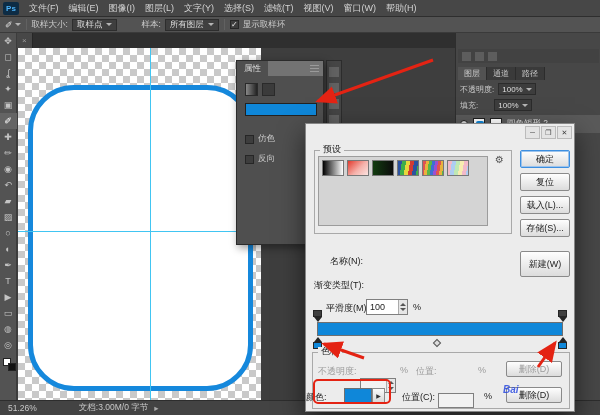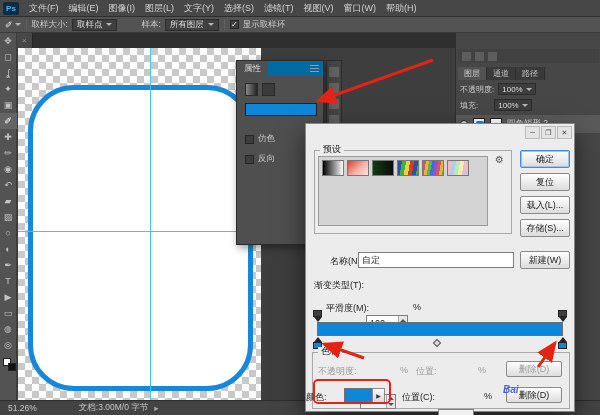--- a/index.html
+++ b/index.html
@@ -29,21 +29,21 @@
   #tabbar {position:absolute;left:17px;top:33px;width:438px;height:15px;background:#2f2f2f;display:flex;z-index:5}
   #doctab {height:15px;background:#474747;border-right:1px solid #262626;display:flex;align-items:center;gap:4px;padding:0 5px;font-size:8px;color:#cfcfcf;max-width:230px;white-space:nowrap;overflow:hidden}
   #docarea {position:absolute;left:18px;top:48px;width:243px;height:352px;z-index:1}
   .checker {background-color:#fff;background-image:linear-gradient(45deg,#c9c9c9 25%,transparent 25%,transparent 75%,#c9c9c9 75%),linear-gradient(45deg,#c9c9c9 25%,transparent 25%,transparent 75%,#c9c9c9 75%);background-size:14px 14px;background-position:0 0,7px 7px}
   #roundrect {position:absolute;left:10px;top:37px;width:225px;height:306px;background:#fff;border:5px solid #1588dc;border-radius:46px}
   #hguide {position:absolute;left:18px;top:231px;width:243px;height:1px;background:#41c5f2;z-index:3}
   #vguide {position:absolute;left:150px;top:48px;width:1px;height:352px;background:#41c5f2;z-index:3}
 
   
   #props {position:absolute;left:236px;top:60px;width:88px;height:185px;background:#4f4f4f;border:1px solid #2b2b2b;z-index:10;box-shadow:2px 3px 8px rgba(0,0,0,.4)}
-  #propshead {height:15px;background:#0369a1;display:flex;align-items:center;justify-content:space-between}
+  #propshead {height:15px;background:#737373;display:flex;align-items:center;justify-content:space-between}
   #propstab {height:15px;background:#4f4f4f;padding:0 7px;display:flex;align-items:center;font-size:8.5px;color:#ddd}
   .menuicon {width:9px;height:7px;margin-right:4px;background:repeating-linear-gradient(#9a9a9a 0 1px,transparent 1px 3px)}
   .picon {width:13px;height:13px;background:#3b3b3b;border:1px solid #2a2a2a}
   #propgrad {position:absolute;left:8px;top:42px;width:72px;height:13px;background:#0f87d9;border:1px solid #222}
   .proprow {position:absolute;left:8px;display:flex;align-items:center;gap:4px;font-size:8.5px;color:#ccc}
 
   #dock {position:absolute;left:326px;top:60px;width:16px;height:180px;background:#454545;border:1px solid #2c2c2c;z-index:9;display:flex;flex-direction:column;align-items:center;gap:6px;padding-top:6px}
   #dock i {width:10px;height:10px;background:#616161;display:block}
 
   
@@ -272,22 +272,21 @@
       </div>
     </div>
     <span class="d" style="left:189px;top:30px;font-size:10px;color:#555">⚙</span>
 
     <div class="wbtn ok d" style="left:214px;top:26px;width:50px;height:18px">确定</div>
     <div class="wbtn d" style="left:214px;top:49px;width:50px;height:18px">复位</div>
     <div class="wbtn d" style="left:214px;top:72px;width:50px;height:18px">载入(L)...</div>
     <div class="wbtn d" style="left:214px;top:95px;width:50px;height:18px">存储(S)...</div>
 
     <span class="dlabel" style="left:24px;top:131px">名称(N):</span>
-    <div class="tin d" style="left:52px;top:128px;width:156px;height:16px">自定</div>
-    <div class="wbtn d" style="left:214px;top:127px;width:50px;height:18px">新建(W)</div>
+    <div class="wbtn d" style="left:214px;top:127px;width:50px;height:26px">新建(W)</div>
 
     <span class="dlabel" style="left:8px;top:155px">渐变类型(T):</span>
 
     <span class="dlabel" style="left:20px;top:178px">平滑度(M):</span>
     <div class="tin d" style="left:60px;top:175px;width:42px;height:16px;padding-right:11px">
       <span>100</span>
       <span class="spin">
           <i class="up"></i>
           <i class="dn"></i>
         </span>

